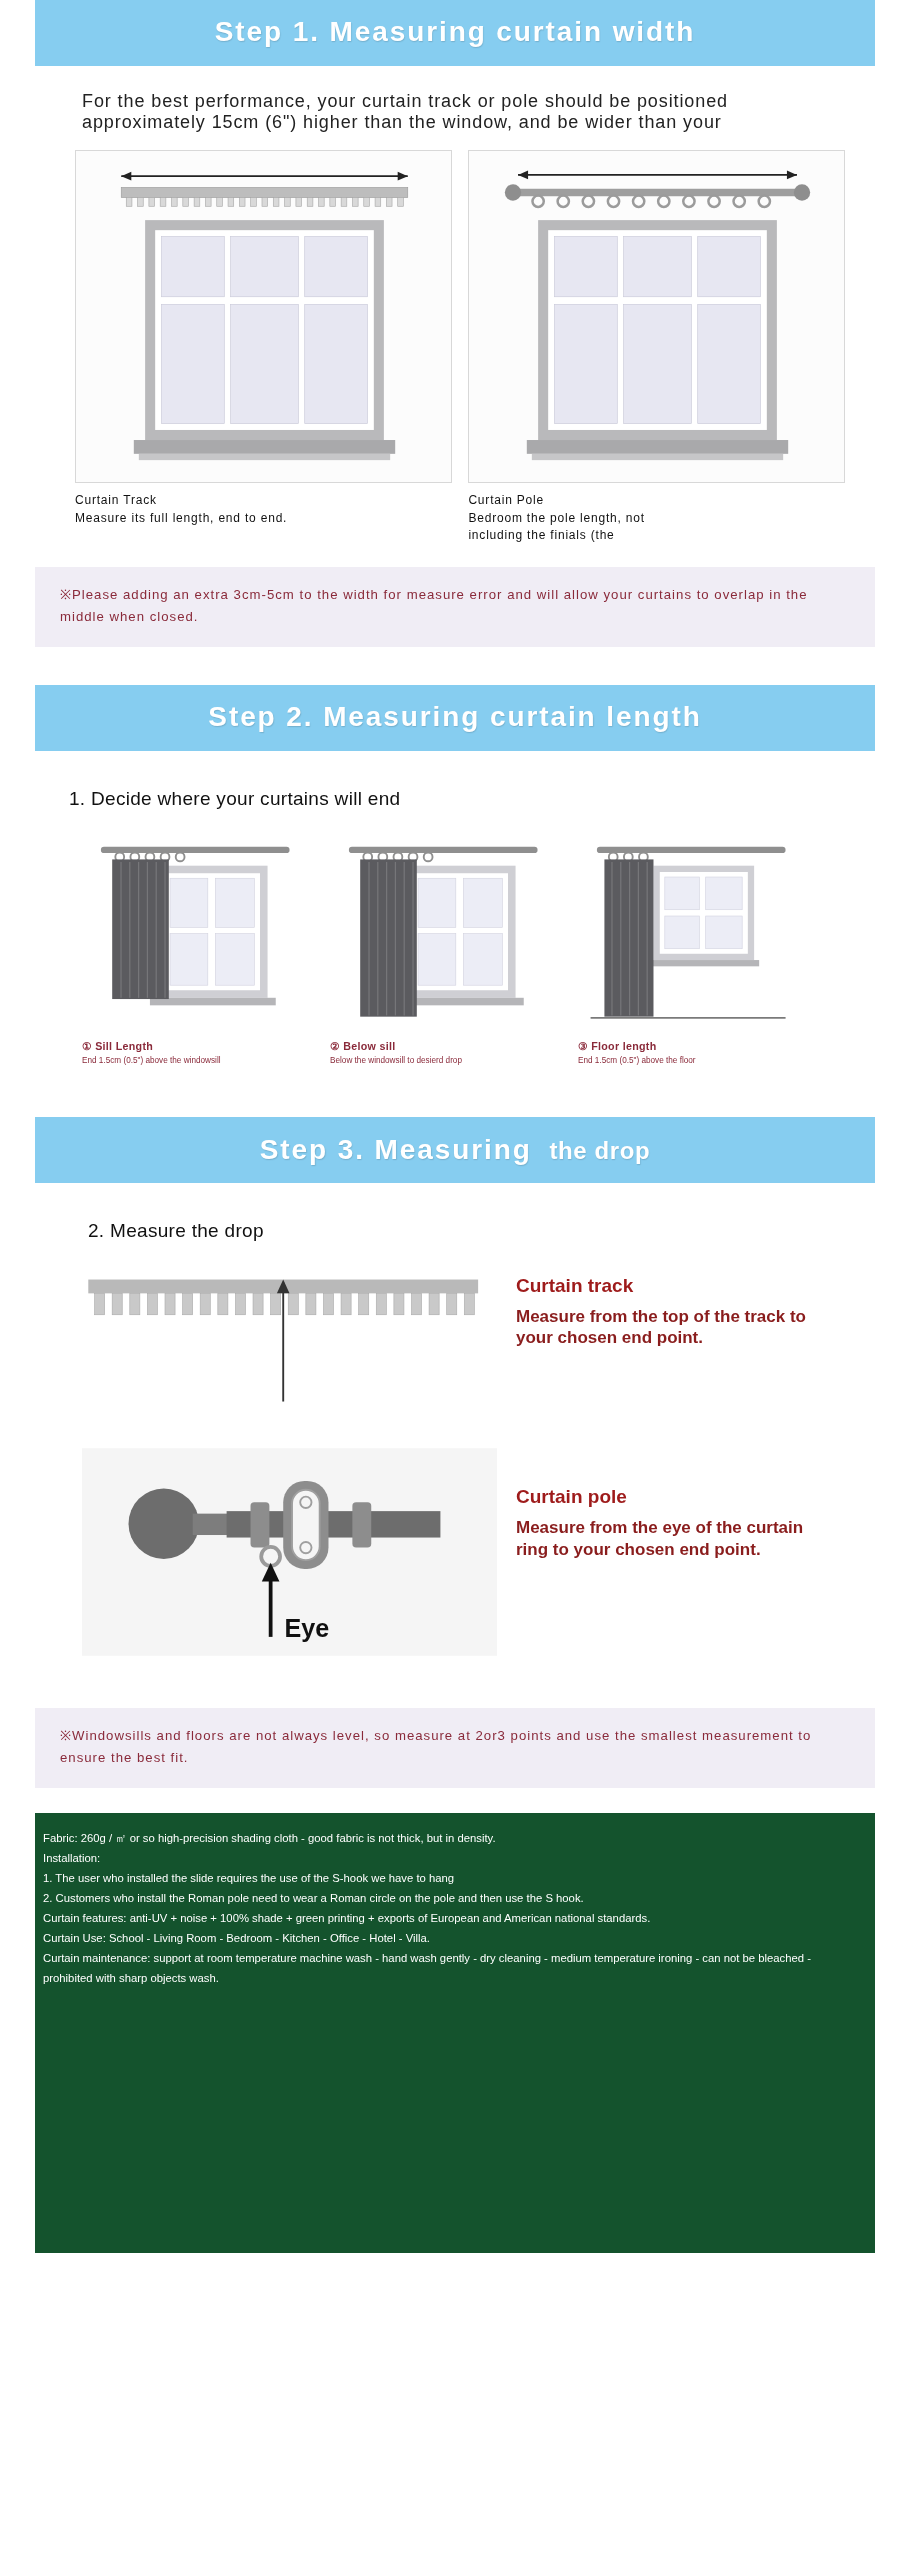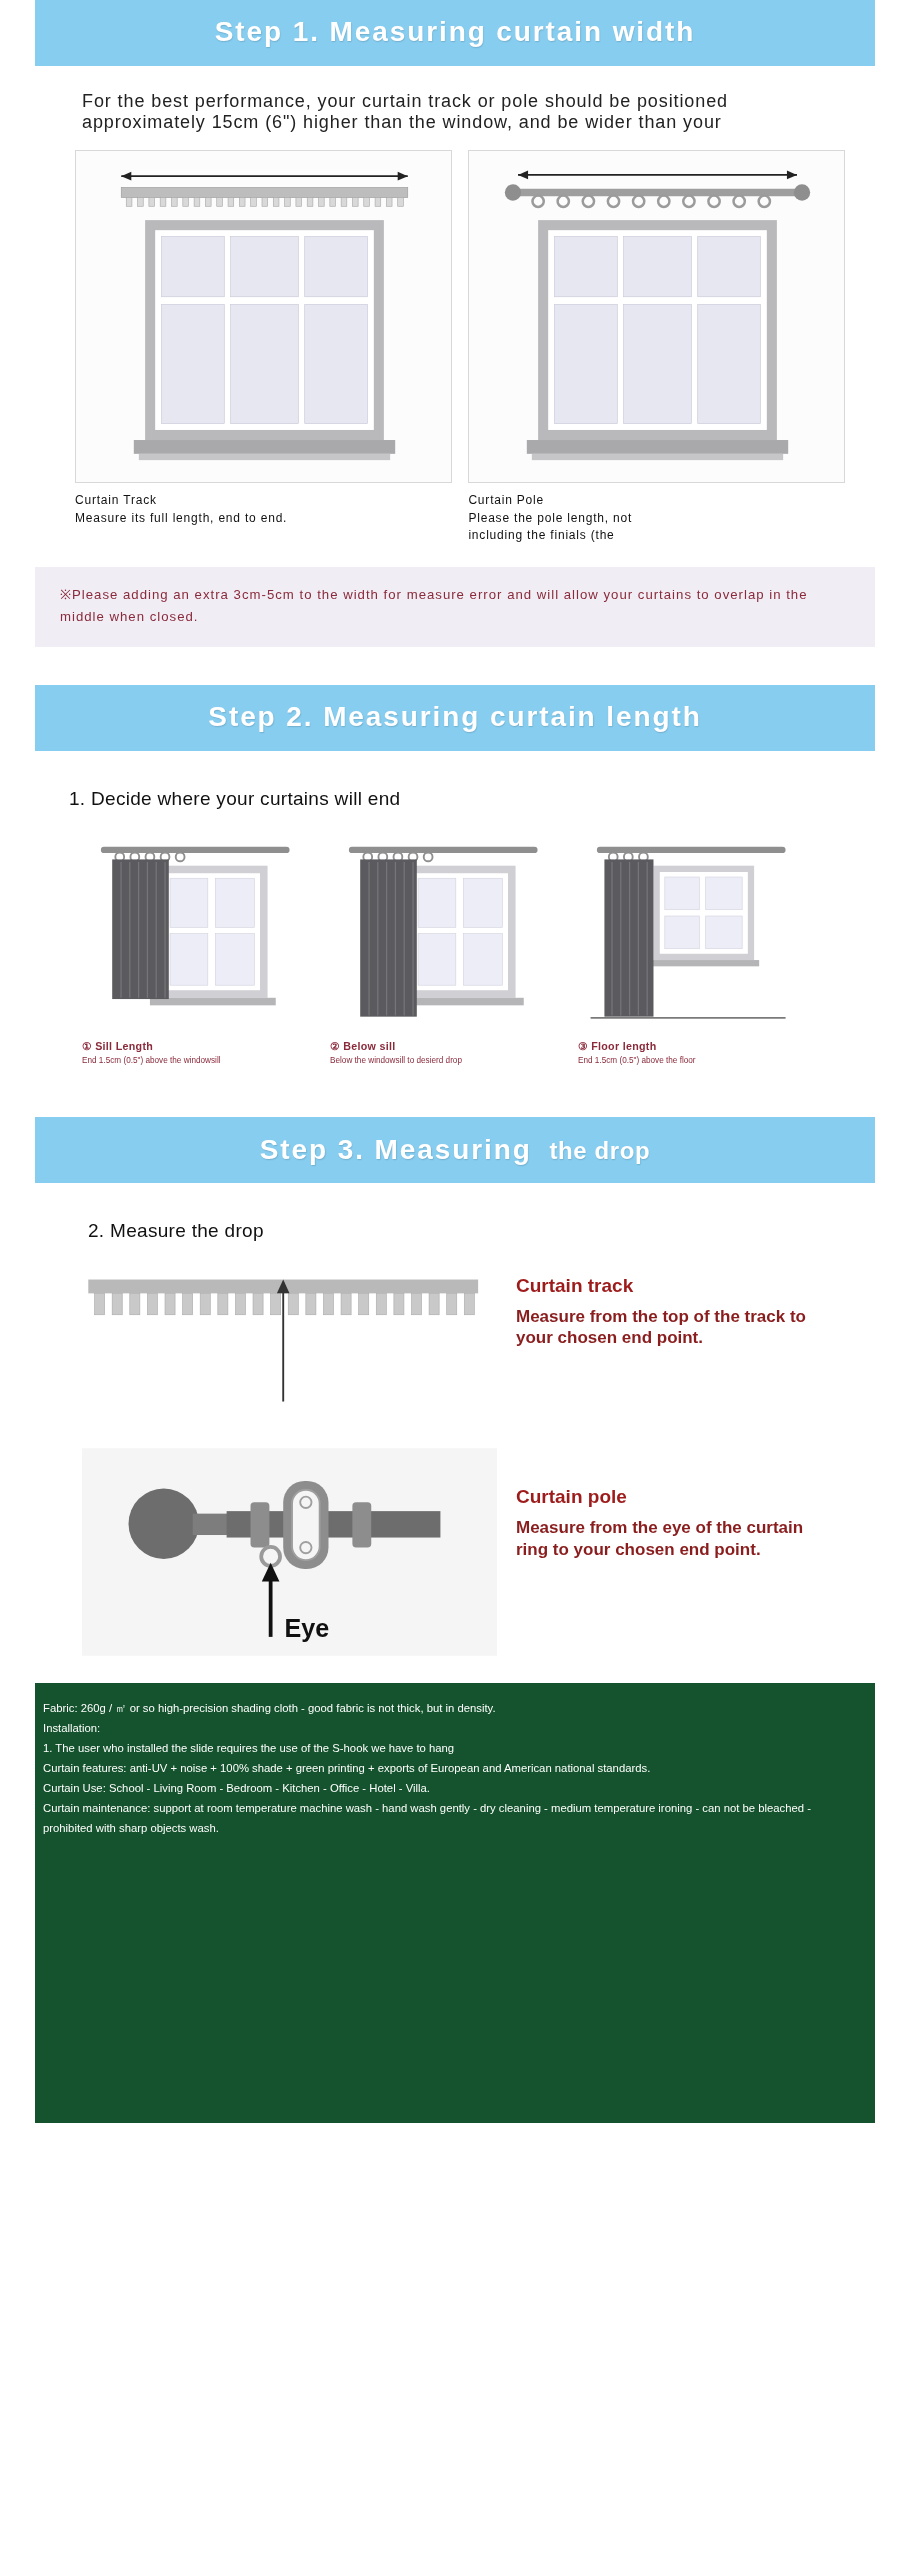--- a/index.html
+++ b/index.html
@@ -197,21 +197,21 @@
           <rect x="364" y="136" width="100" height="96" fill="#e7e7f2" stroke="#c9c9d8"></rect>
           <rect x="136" y="244" width="100" height="190" fill="#e7e7f2" stroke="#c9c9d8"></rect>
           <rect x="246" y="244" width="108" height="190" fill="#e7e7f2" stroke="#c9c9d8"></rect>
           <rect x="364" y="244" width="100" height="190" fill="#e7e7f2" stroke="#c9c9d8"></rect>
           <rect x="92" y="460" width="416" height="22" fill="#a9a9ab"></rect>
           <rect x="100" y="482" width="400" height="10" fill="#c6c6c8"></rect>
         </svg>
       </div>
       <div class="caption">
         <span class="t">Curtain Pole</span>
-        <span class="t">Please the pole length, not</span>
+        <span class="t">Bedroom the pole length, not</span>
         <span class="t">including the finials (the</span>
       </div>
     </div>
   </div>
 
   <div class="note">※Please adding an extra 3cm-5cm to the width for measure error and will allow your curtains to overlap in the middle when closed.</div>
 
   <div class="banner" style="margin-top:38px;">Step 2. Measuring curtain length</div>
 
   <div class="sub-head">1. Decide where your curtains will end</div>
@@ -384,24 +384,26 @@
         <polygon points="300,182 286,212 314,212" fill="#111"></polygon>
         <text x="322" y="300" font-family="Liberation Sans, sans-serif" font-size="40" font-weight="bold" fill="#111">Eye</text>
       </svg>
     </div>
     <div class="s3txt" style="padding-top:38px;">
       <div class="s3title">Curtain pole</div>
       <div class="s3body">Measure from the eye of the curtain ring to your chosen end point.</div>
     </div>
   </div>
 
+  <div class="note" style="margin-top:50px;">※Windowsills and floors are not always level, so measure at 2or3 points and use the smallest measurement to ensure the best fit.</div>
 
   <div class="footer">
     <p>Fabric: 260g / ㎡ or so high-precision shading cloth - good fabric is not thick, but in density.</p>
     <p>Installation:</p>
     <p>1. The user who installed the slide requires the use of the S-hook we have to hang</p>
+    <p>2. Customers who install the Roman pole need to wear a Roman circle on the pole and then use the S hook.</p>
     <p>Curtain features: anti-UV + noise + 100% shade + green printing + exports of European and American national standards.</p>
     <p>Curtain Use: School - Living Room - Bedroom - Kitchen - Office - Hotel - Villa.</p>
     <p>Curtain maintenance: support at room temperature machine wash - hand wash gently - dry cleaning - medium temperature ironing - can not be bleached - prohibited with sharp objects wash.</p>
   </div>
 
 </div>
 
 
 </body></html>

